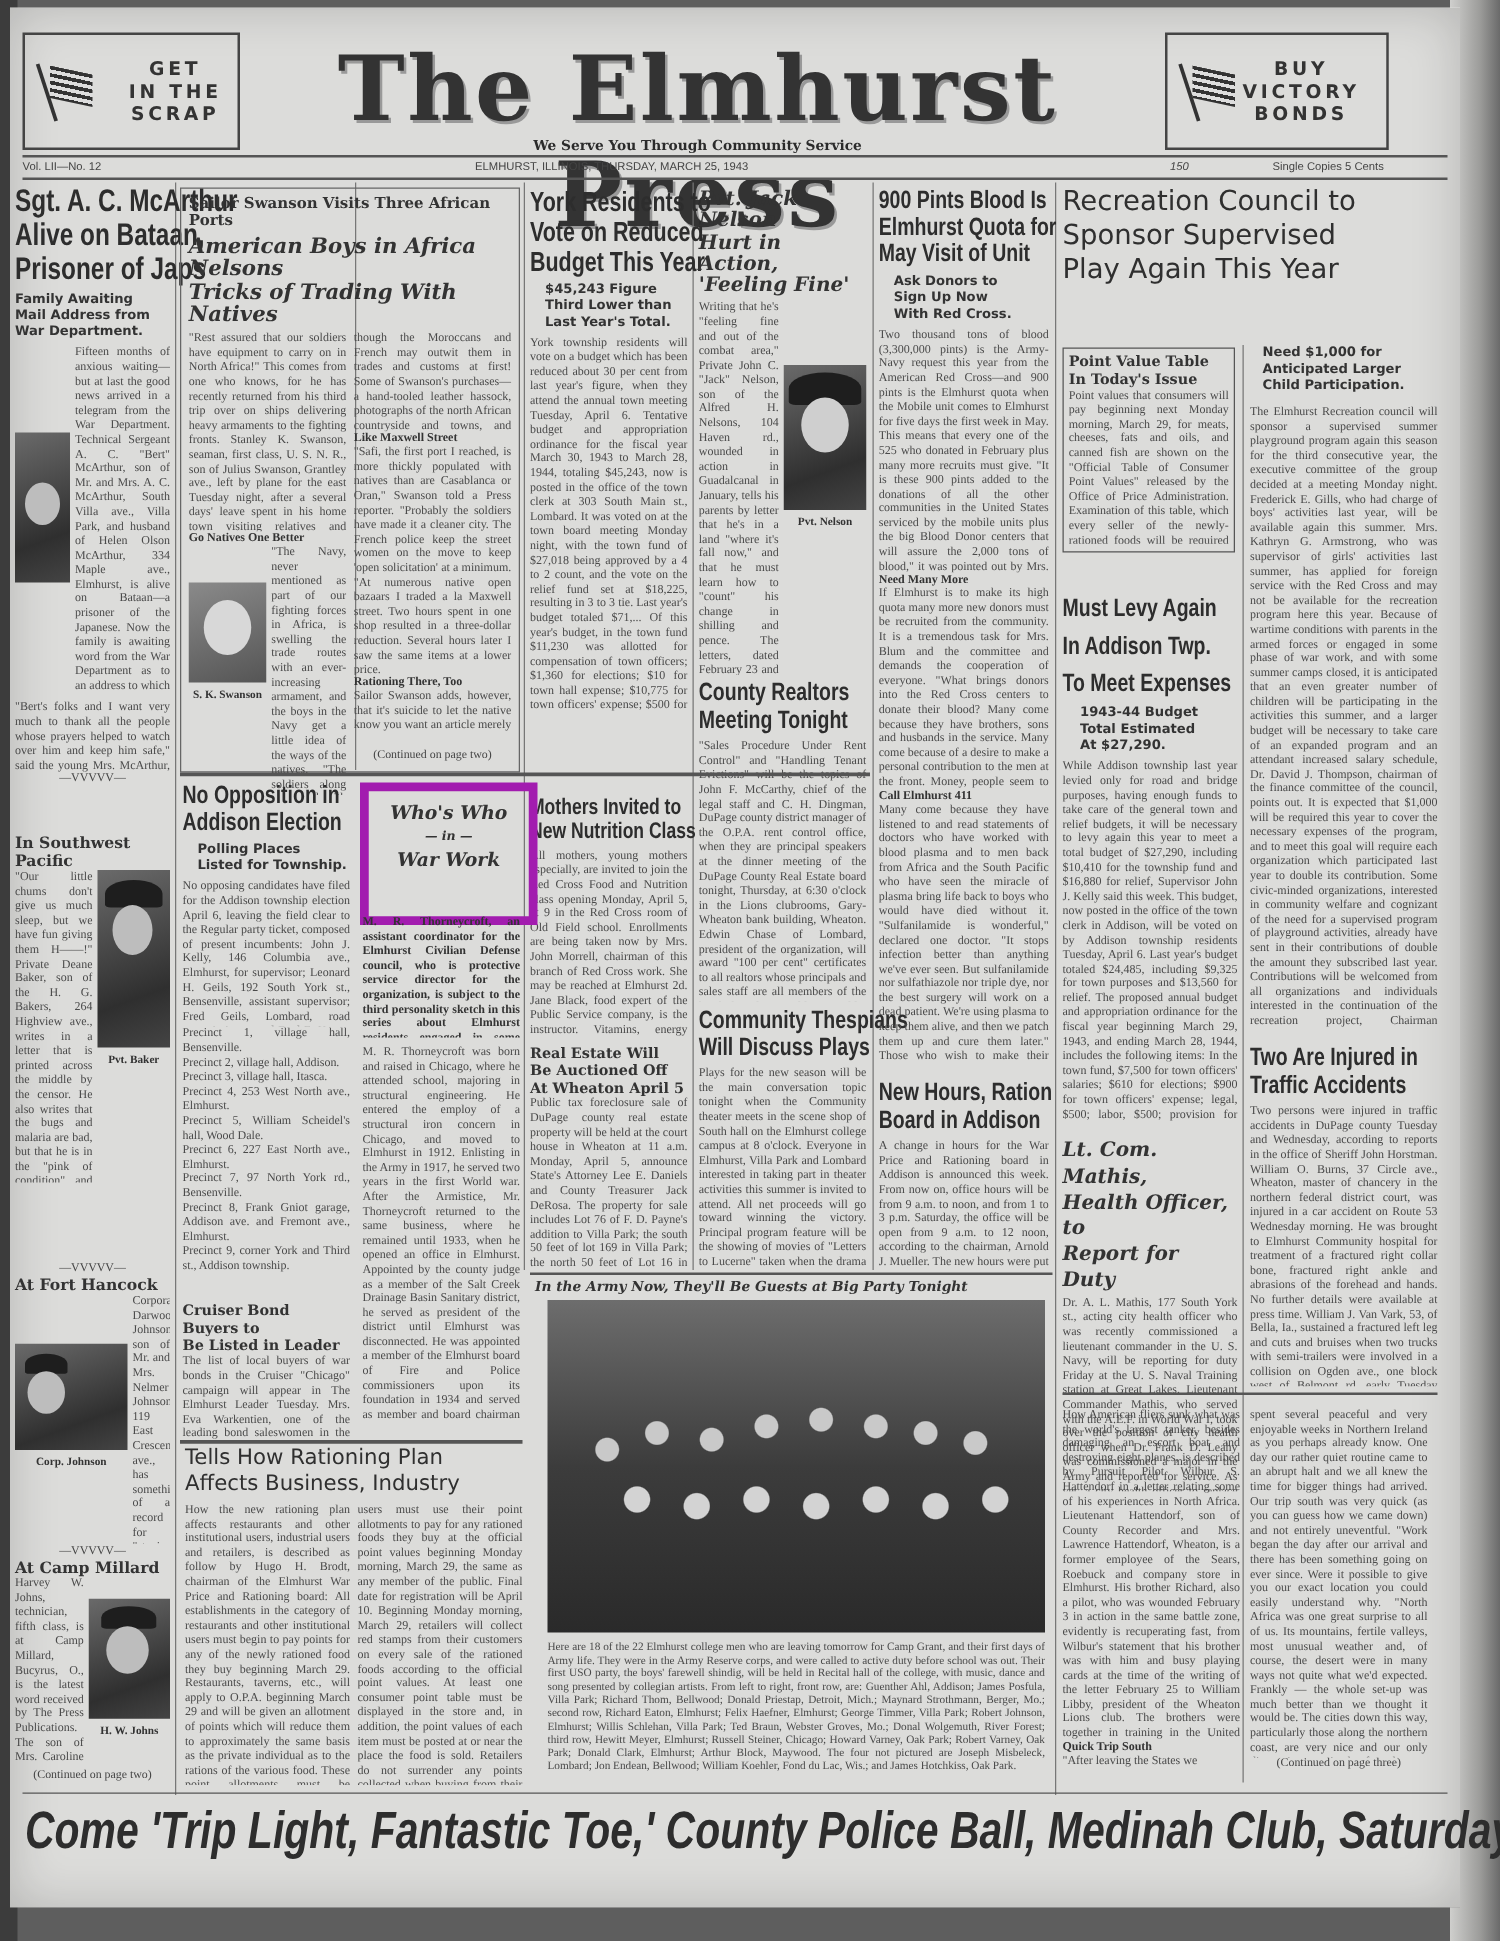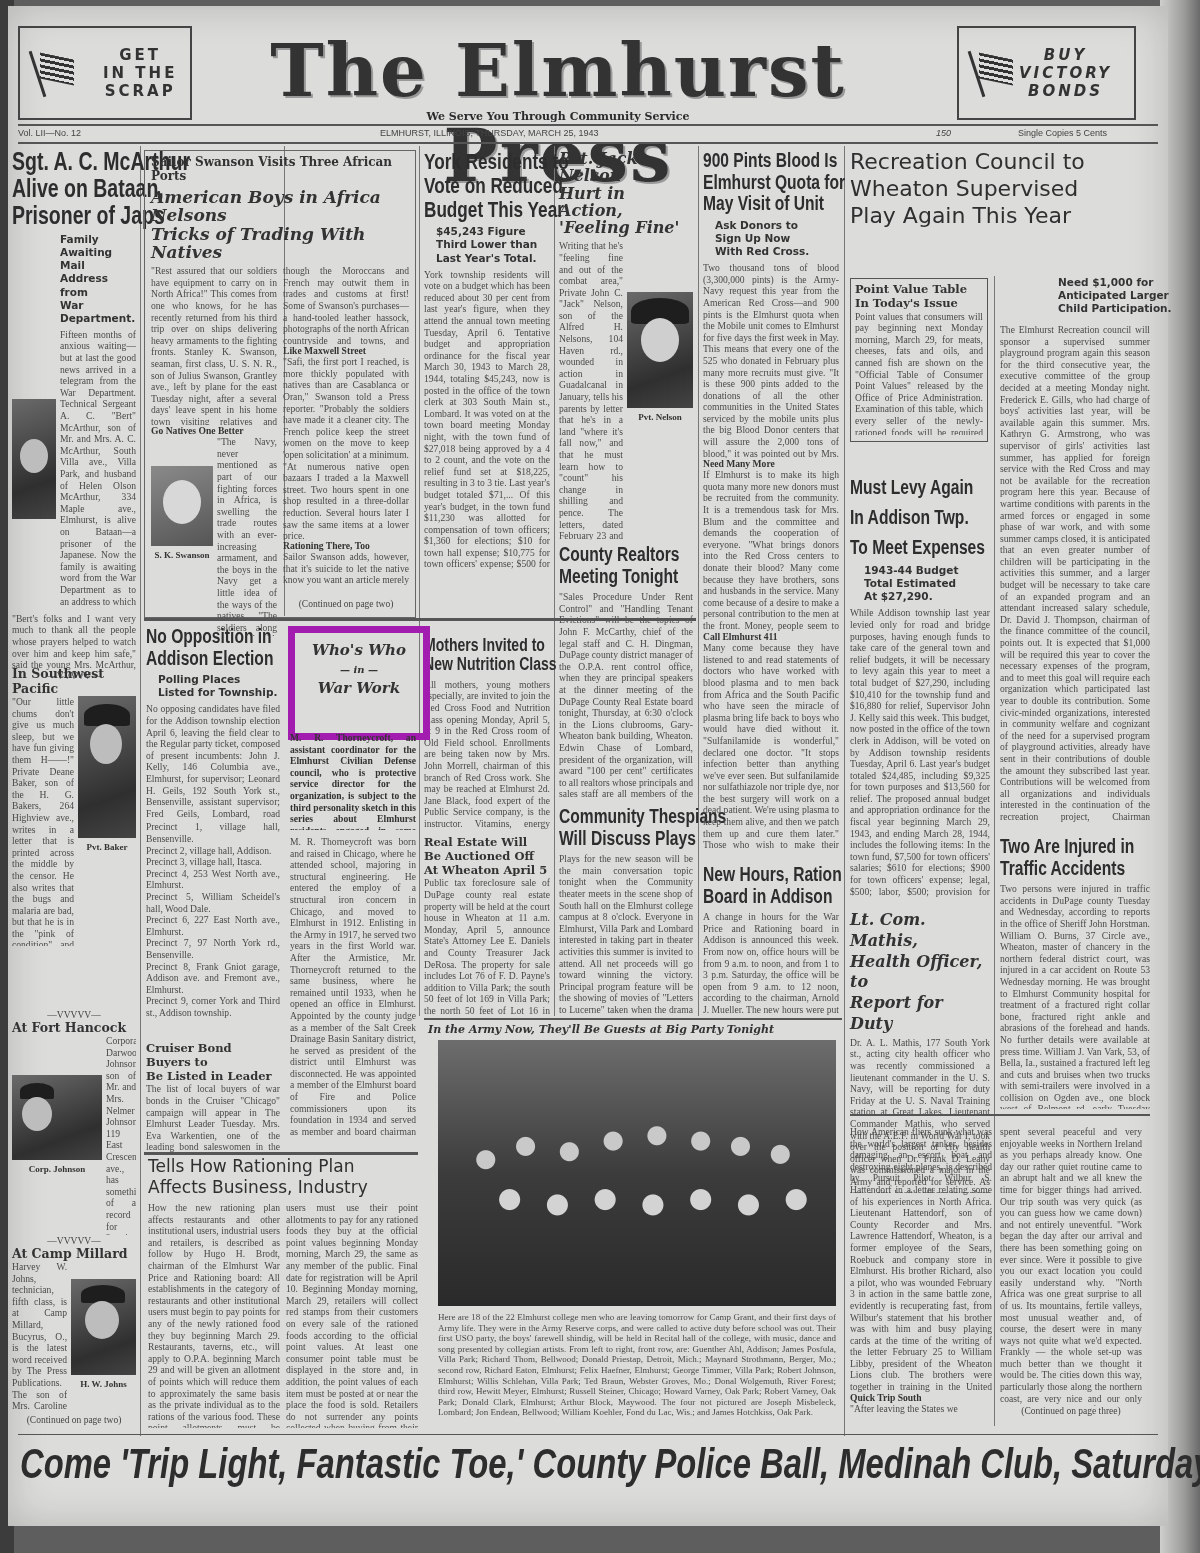--- a/index.html
+++ b/index.html
@@ -14,21 +14,21 @@
   .ear .flag .pole{position:absolute;left:6px;top:0;width:3px;height:48px;background:#333;transform:rotate(-18deg);}
   .ear .flag .cloth{position:absolute;left:10px;top:6px;width:34px;height:26px;background:repeating-linear-gradient(180deg,#333 0 3px,#ddd 3px 6px);transform:skewY(12deg);}
   .ear .txt{font-family:"DejaVu Sans",sans-serif;font-weight:bold;font-size:15px;letter-spacing:3px;text-align:center;line-height:18px;color:#333;}
   .masthead{font-family:"DejaVu Serif",serif;font-weight:bold;font-size:72px;color:#333;letter-spacing:2px;text-align:center;text-shadow:2px 2px 0 #999;}
   .tagline{font-family:"DejaVu Serif",serif;font-weight:bold;font-size:11px;text-align:center;}
   .rule{position:absolute;height:2px;background:#555;}
   .vrule{position:absolute;width:1px;background:#777;}
   .dateline{font-family:"Liberation Sans",sans-serif;font-size:9px;color:#444;}
   .hc{font-family:"Liberation Sans",sans-serif;font-weight:bold;transform:scaleX(.78);transform-origin:left top;white-space:nowrap;line-height:1.08;color:#2d2d2d;}
   .hi{font-family:"DejaVu Serif",serif;font-style:italic;font-weight:bold;line-height:1.08;color:#333;}
-  .hs{font-family:"DejaVu Sans",sans-serif;font-weight:bold;line-height:1.25;color:#333;margin-left:48px;}
+  .hs{font-family:"DejaVu Sans",sans-serif;font-weight:bold;line-height:1.25;color:#333;}
   .hsr{font-family:"DejaVu Serif",serif;font-weight:bold;line-height:1.2;color:#333;}
   .body{font-family:"Liberation Serif",serif;font-size:9.6px;line-height:11.6px;color:#4a4a4a;text-align:justify;}
   .sub{font-family:"Liberation Serif",serif;font-weight:bold;font-size:9.6px;color:#333;}
   .photo{background:linear-gradient(160deg,#6a6a6a,#2f2f2f 70%,#444);position:relative;}
   .photo .cap{position:absolute;bottom:-14px;left:0;right:0;text-align:center;font-family:"Liberation Serif",serif;font-weight:bold;font-size:9px;color:#333;}
   .face{position:absolute;border-radius:50%;background:#bdbdbd;}
   .hat{position:absolute;background:#1e1e1e;border-radius:50% 50% 10% 10%;}
   .group{background:
      radial-gradient(circle at 12% 45%,#c9c9c9 0 9px,transparent 10px),
      radial-gradient(circle at 22% 40%,#c9c9c9 0 9px,transparent 10px),
@@ -63,21 +63,21 @@
         <div class="cloth"></div>
       </div>
     <div class="txt">
       <div>GET</div>
       <div>IN THE</div>
       <div>SCRAP</div>
     </div>
   </div>
   <div class="abs masthead" style="left:200px;top:22px;width:700px;">The Elmhurst Press</div>
   <div class="abs tagline" style="left:360px;top:104px;width:380px;">We Serve You Through Community Service</div>
-  <div class="abs box ear" style="left:949px;top:20px;width:155px;height:78px;font-style:italic;">
+  <div class="abs box ear" style="left:924px;top:20px;width:155px;height:78px;">
     <div class="flag">
         <div class="pole"></div>
         <div class="cloth"></div>
       </div>
     <div class="txt">
       <div>BUY</div>
       <div>VICTORY</div>
       <div>BONDS</div>
     </div>
   </div>
@@ -270,21 +270,21 @@
     <div class="hc" style="font-size:20px;">
       <div>New Hours, Ration</div>
       <div>Board in Addison</div>
     </div>
     <div class="body" style="height:104px;overflow:hidden;margin-top:4px;">A change in hours for the War Price and Rationing board in Addison is announced this week. From now on, office hours will be from 9 a.m. to noon, and from 1 to 3 p.m. Saturday, the office will be open from 9 a.m. to 12 noon, according to the chairman, Arnold J. Mueller. The new hours were put into effect in order that the board could offer better service to the public.</div>
   </div>
 
   <div class="abs" style="left:842px;top:142px;width:300px;">
     <div style="font-family:'DejaVu Sans',sans-serif;font-size:22px;line-height:27px;color:#2f2f2f;">
       <div>Recreation Council to</div>
-      <div>Wheaton Supervised</div>
+      <div>Sponsor Supervised</div>
       <div>Play Again This Year</div>
     </div>
   </div>
   <div class="abs hs" style="left:1002px;top:270px;width:140px;font-size:10.5px;">
     <div>Need $1,000 for</div>
     <div>Anticipated Larger</div>
     <div>Child Participation.</div>
   </div>
   <div class="abs body" style="left:992px;top:318px;width:150px;height:500px;overflow:hidden;">The Elmhurst Recreation council will sponsor a supervised summer playground program again this season for the third consecutive year, the executive committee of the group decided at a meeting Monday night. Frederick E. Gills, who had charge of boys' activities last year, will be available again this summer. Mrs. Kathryn G. Armstrong, who was supervisor of girls' activities last summer, has applied for foreign service with the Red Cross and may not be available for the recreation program here this year. Because of wartime conditions with parents in the armed forces or engaged in some phase of war work, and with some summer camps closed, it is anticipated that an even greater number of children will be participating in the activities this summer, and a larger budget will be necessary to take care of an expanded program and an attendant increased salary schedule, Dr. David J. Thompson, chairman of the finance committee of the council, points out. It is expected that $1,000 will be required this year to cover the necessary expenses of the program, and to meet this goal will require each organization which participated last year to double its contribution. Some civic-minded organizations, interested in community welfare and cognizant of the need for a supervised program of playground activities, already have sent in their contributions of double the amount they subscribed last year. Contributions will be welcomed from all organizations and individuals interested in the continuation of the recreation project, Chairman Thompson pointed out.</div>
 

